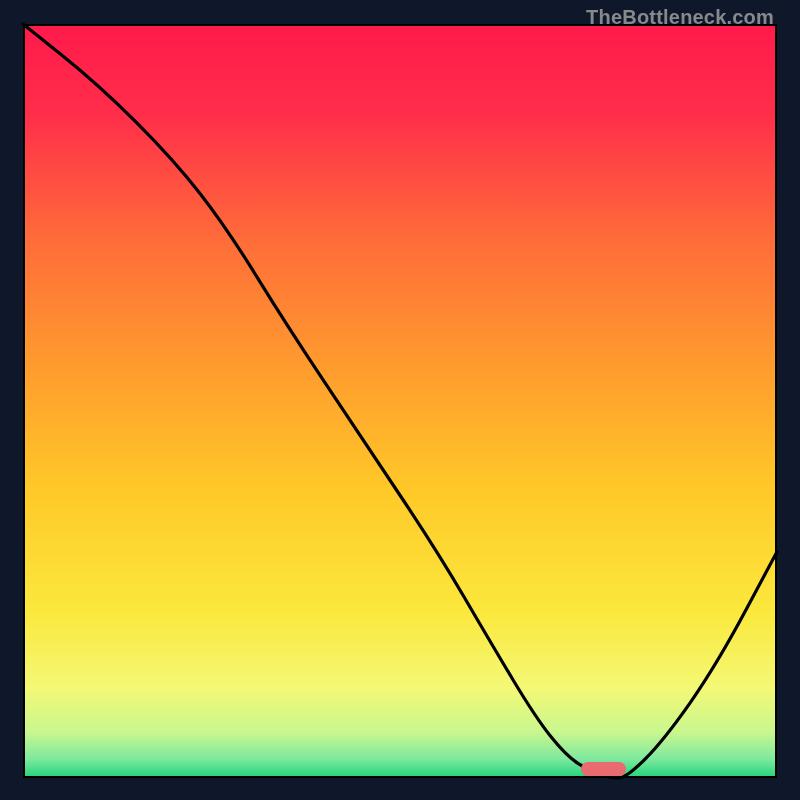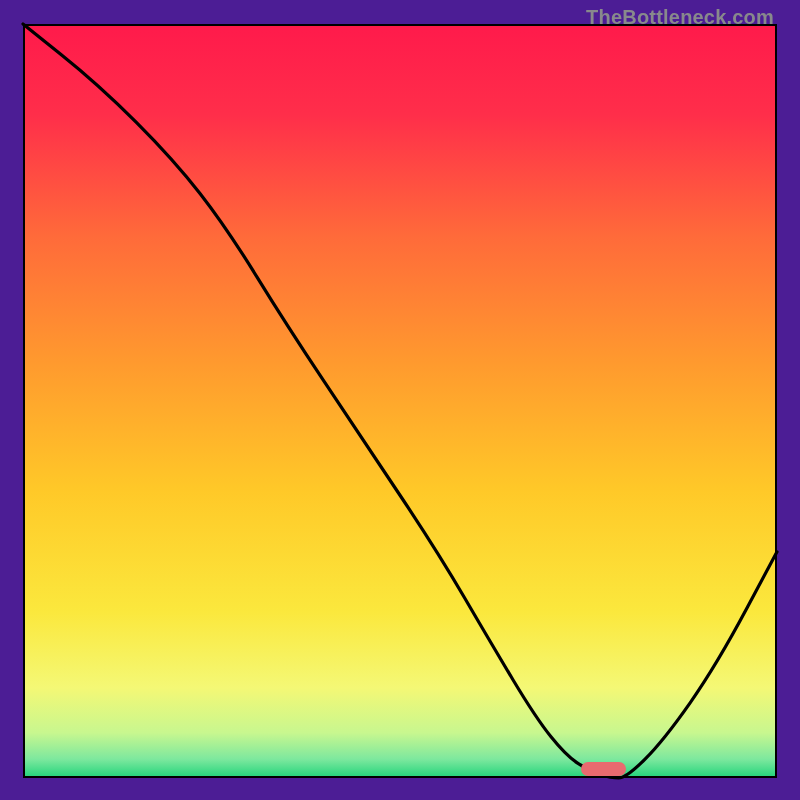--- a/index.html
+++ b/index.html
@@ -1,21 +1,21 @@
 <!DOCTYPE html>
 <html><head>
 <meta charset="utf-8">
 <style>
   * { margin: 0; padding: 0; box-sizing: border-box; }
   html, body { width: 800px; height: 800px; overflow: hidden; background: #fff; }
   .chart-container {
     position: relative;
     width: 800px;
     height: 800px;
-    background: #4c1d95;
+    background: #0f172a;
   }
   .plot-area {
     position: absolute;
     left: 23px;
     top: 24px;
     width: 754px;
     height: 754px;
   }
   .gradient-bg {
     position: absolute;

